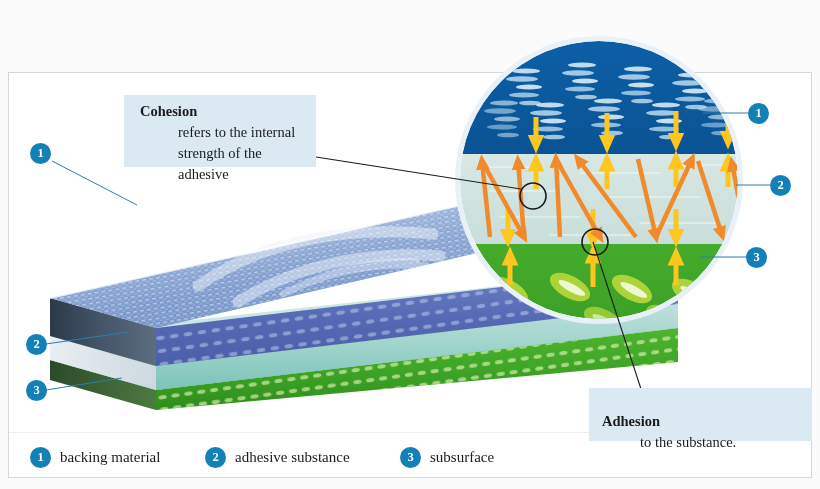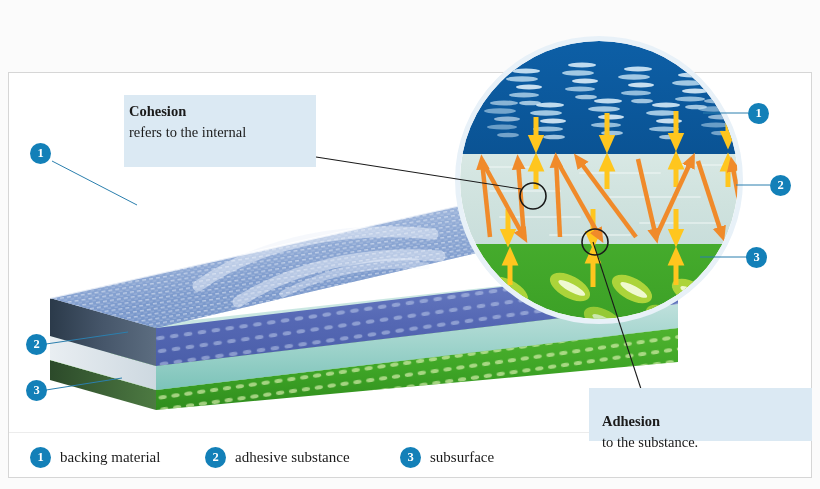--- a/index.html
+++ b/index.html
@@ -90,25 +90,26 @@
   .callout .ttl {
     font-weight: bold;
     font-size: 14.5px;
     line-height: 1.45;
     display: block;
   }
   .callout .ln {
     font-size: 14.5px;
     line-height: 1.45;
     display: block;
+    margin-left: 38px;
   }
   #callout-cohesion {
     left: 124px; top: 95px;
     width: 192px; height: 72px;
-    padding: 6px 0 0 5px;
+    padding: 6px 0 0 16px;
   }
   #callout-adhesion {
     left: 589px; top: 388px;
     width: 223px; height: 53px;
     padding: 23px 0 0 13px;
   }
 
   
   .badge {
     position: absolute;
@@ -388,20 +389,21 @@
     <path d="M46,390 L122,378" stroke="#2b7fae" stroke-width="1" fill="none"></path>
 
     <path d="M703,113 L748,113" stroke="#2b7fae" stroke-width="1" fill="none"></path>
     <path d="M736,185 L770,185" stroke="#2b7fae" stroke-width="1" fill="none"></path>
     <path d="M700,257 L746,257" stroke="#2b7fae" stroke-width="1" fill="none"></path>
   </svg>
 
   <div class="callout" id="callout-cohesion">
     <span class="ttl">Cohesion</span>
     <span class="ln">refers to the internal</span>
+    <span class="ln">strength of the adhesive</span>
   </div>
 
   <div class="callout" id="callout-adhesion">
     <span class="ttl">Adhesion</span>
     <span class="ln">to the substance.</span>
   </div>
 
   <div class="badge" style="left:30px; top:143px;">1</div>
   <div class="badge" style="left:26px; top:334px;">2</div>
   <div class="badge" style="left:26px; top:380px;">3</div>

